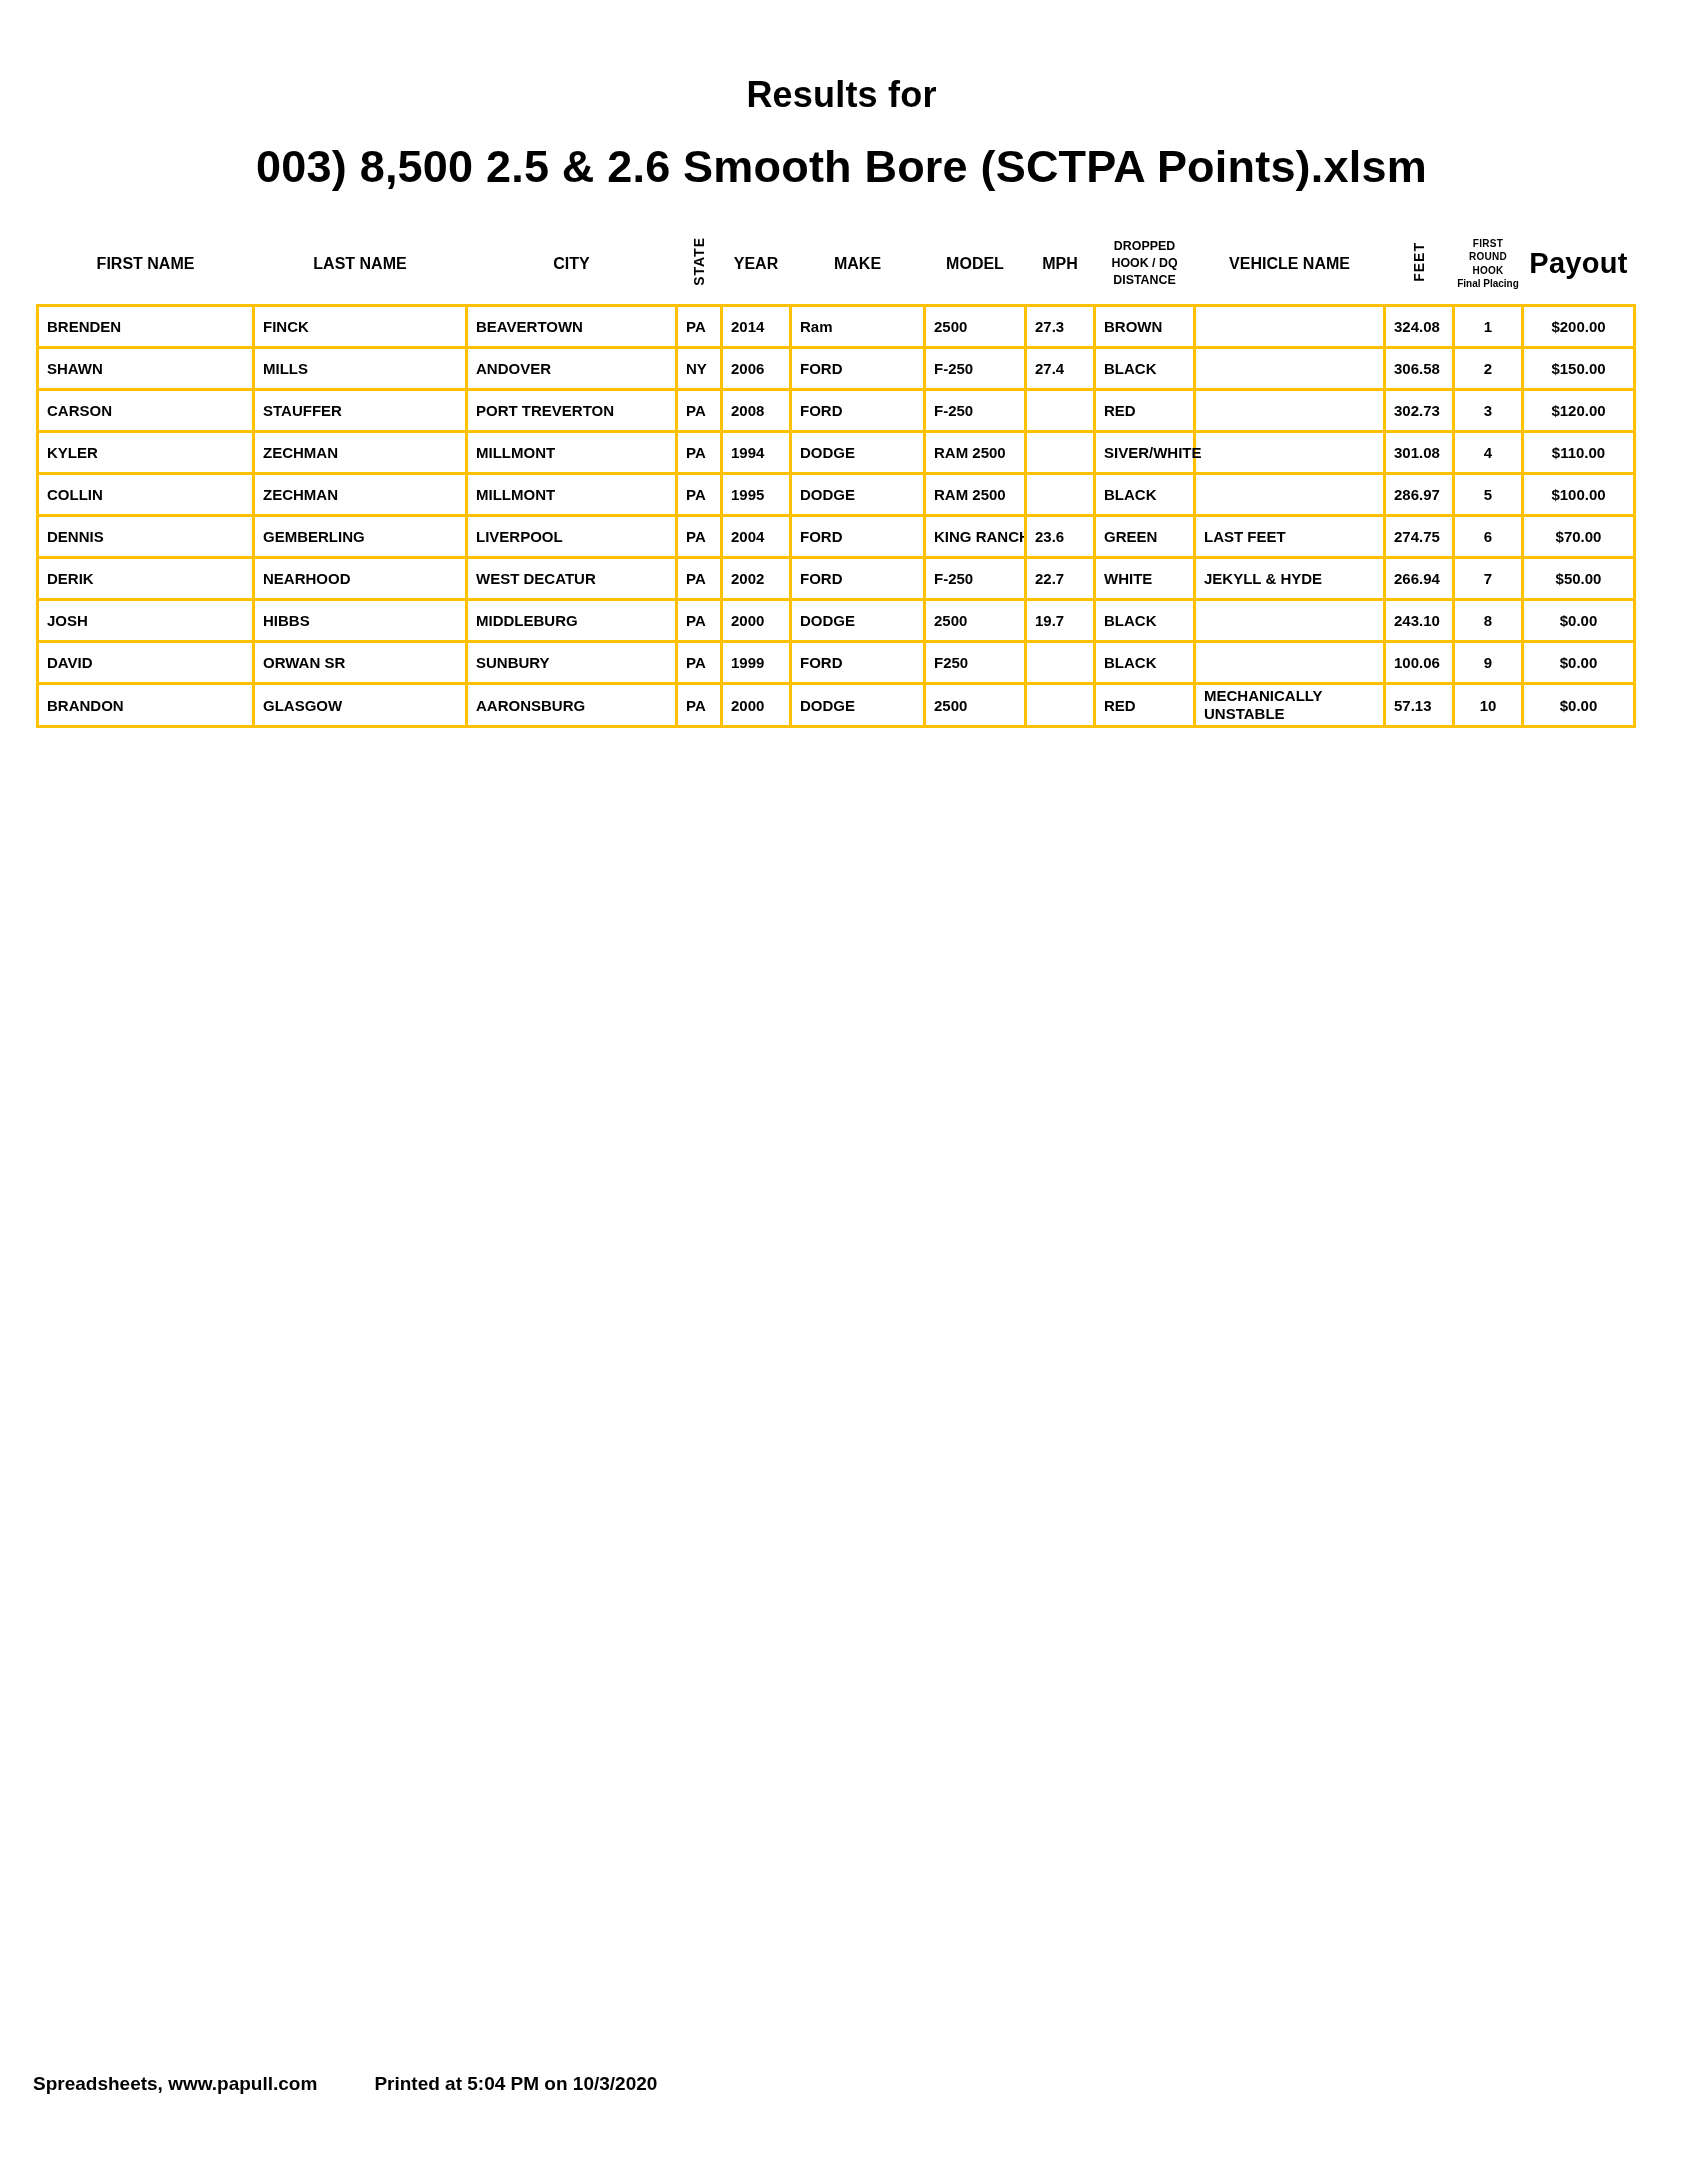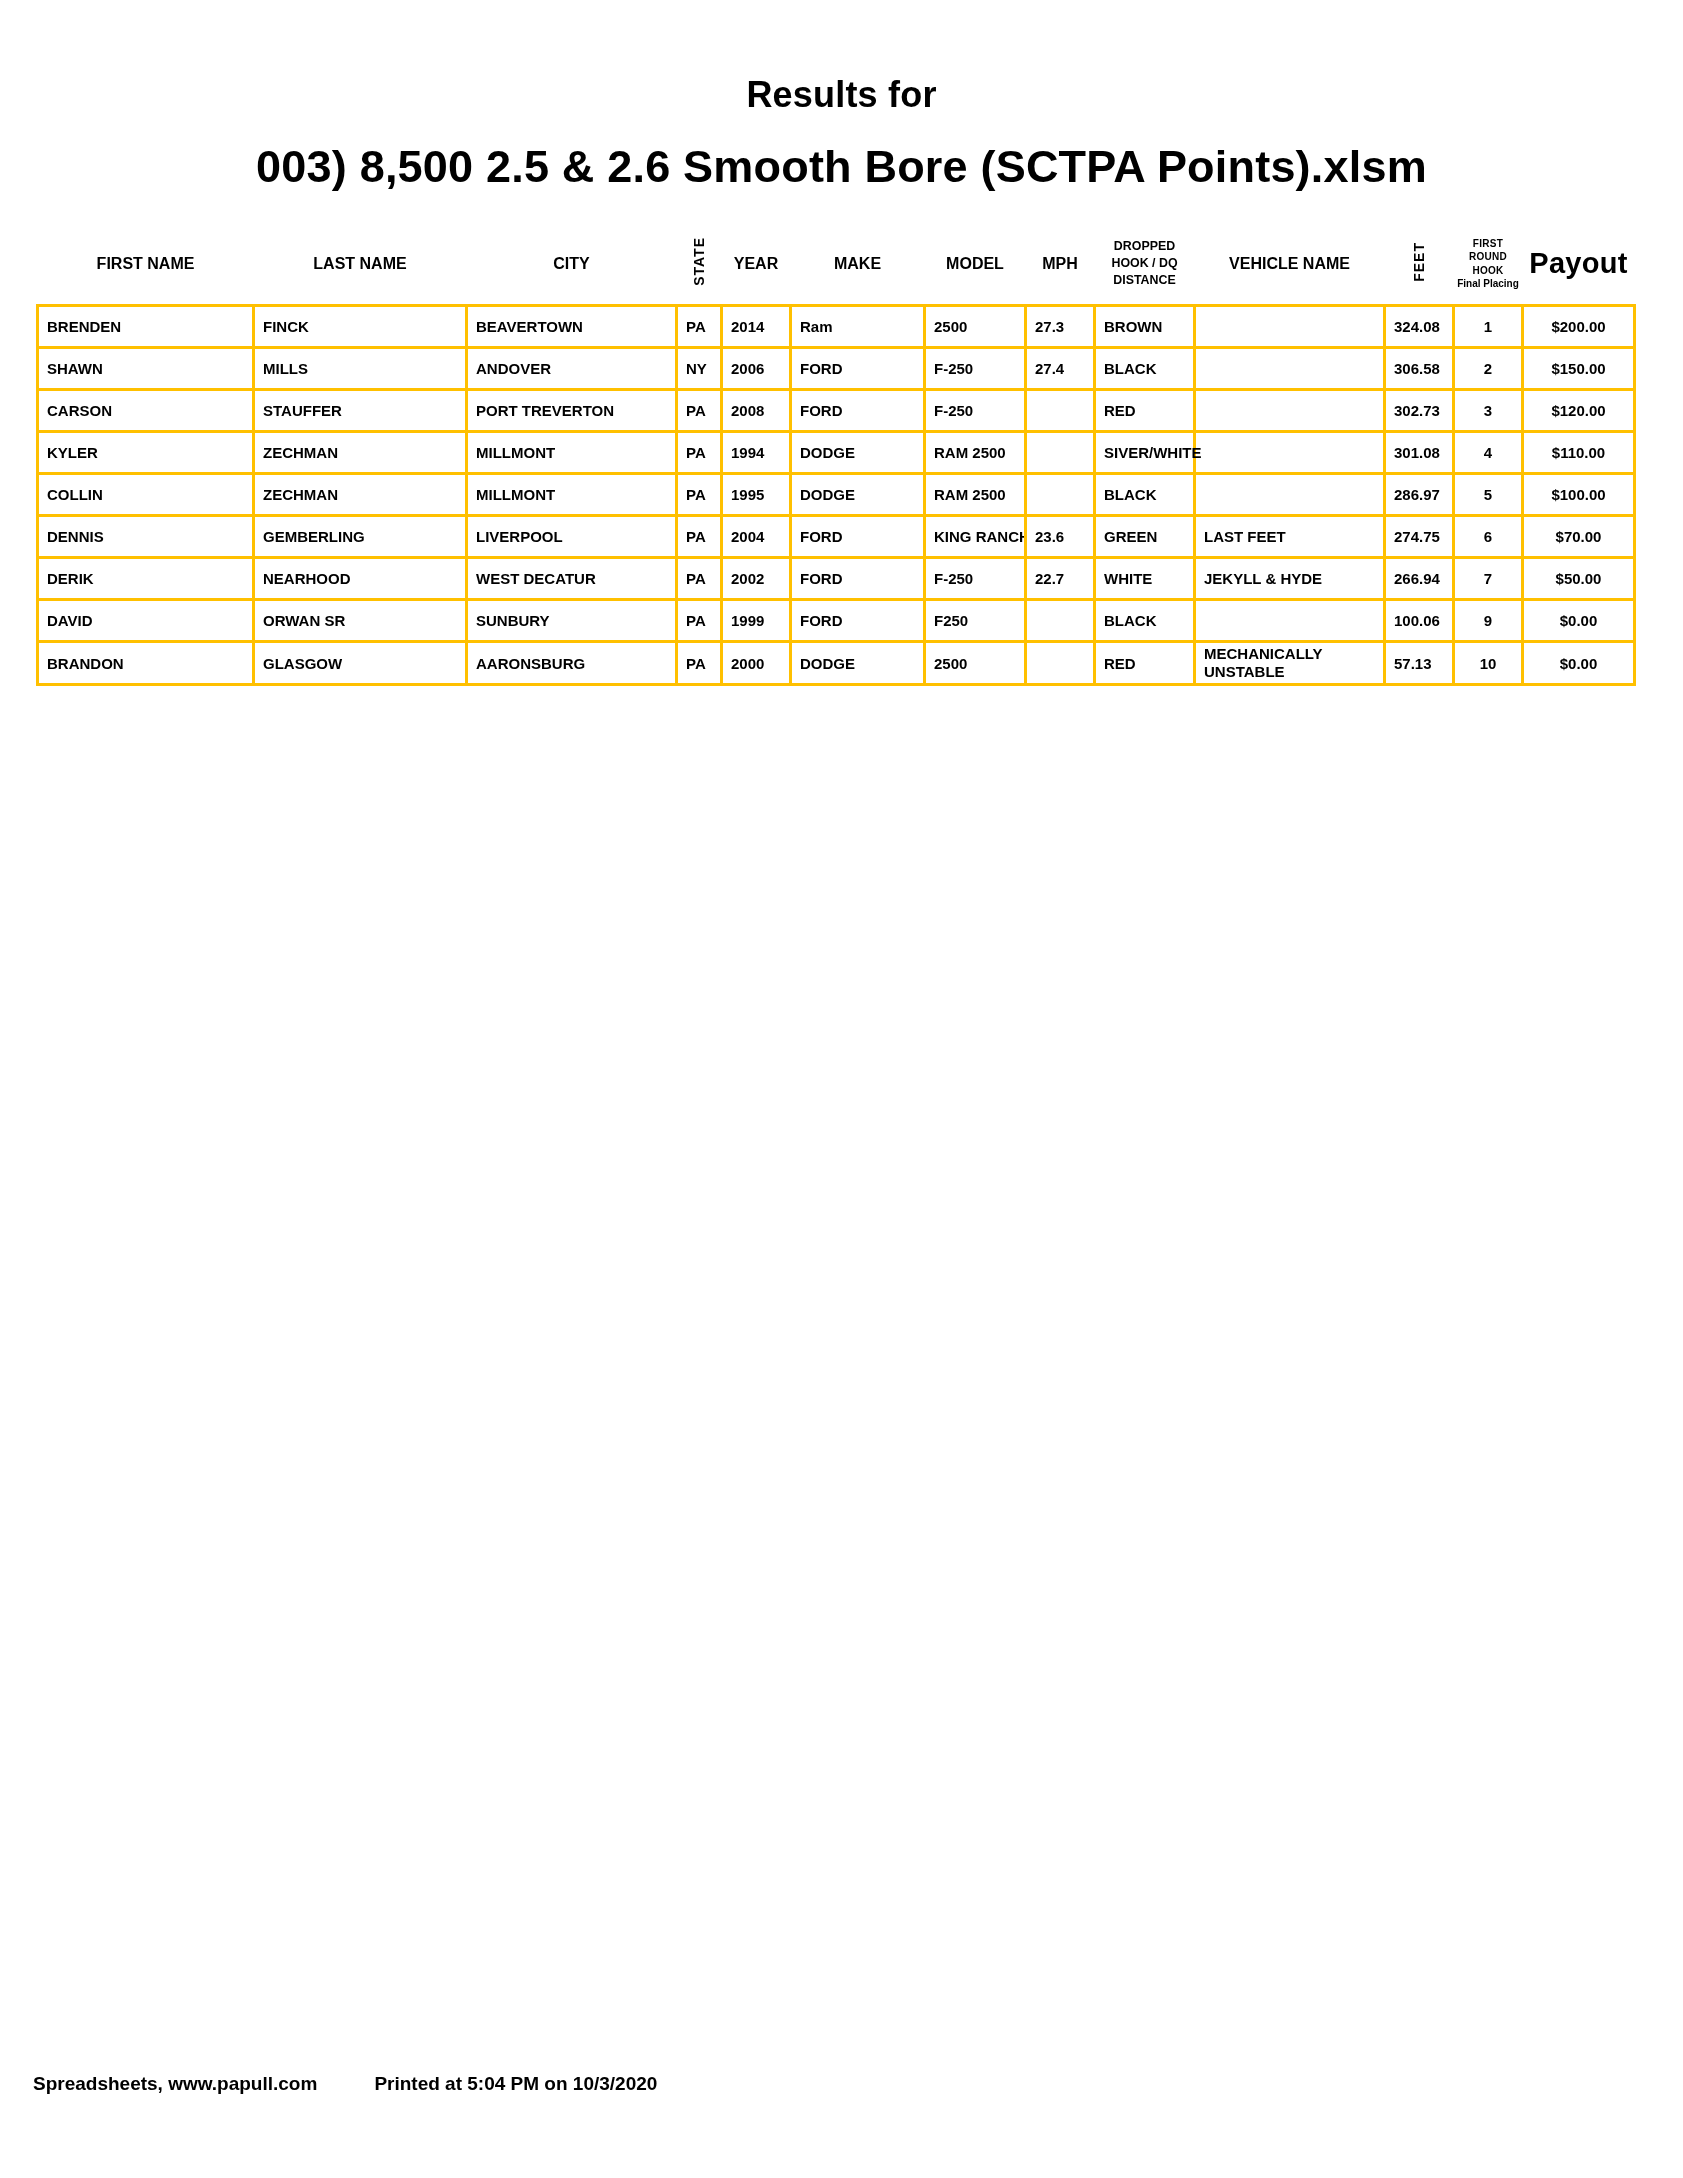--- a/index.html
+++ b/index.html
@@ -240,20 +240,35 @@
     <td>FORD</td>
     <td>F-250</td>
     <td>22.7</td>
     <td class="cell-dropped">WHITE</td>
     <td class="cell-vehicle">JEKYLL &amp; HYDE</td>
     <td class="num">266.94</td>
     <td class="ctr">7</td>
     <td class="ctr">$50.00</td>
   </tr>
       <tr>
+    <td>JOSH</td>
+    <td>HIBBS</td>
+    <td>MIDDLEBURG</td>
+    <td>PA</td>
+    <td>2000</td>
+    <td>DODGE</td>
+    <td>2500</td>
+    <td>19.7</td>
+    <td class="cell-dropped">BLACK</td>
+    <td class="cell-vehicle"></td>
+    <td class="num">243.10</td>
+    <td class="ctr">8</td>
+    <td class="ctr">$0.00</td>
+  </tr>
+      <tr>
     <td>DAVID</td>
     <td>ORWAN SR</td>
     <td>SUNBURY</td>
     <td>PA</td>
     <td>1999</td>
     <td>FORD</td>
     <td>F250</td>
     <td></td>
     <td class="cell-dropped">BLACK</td>
     <td class="cell-vehicle"></td>

